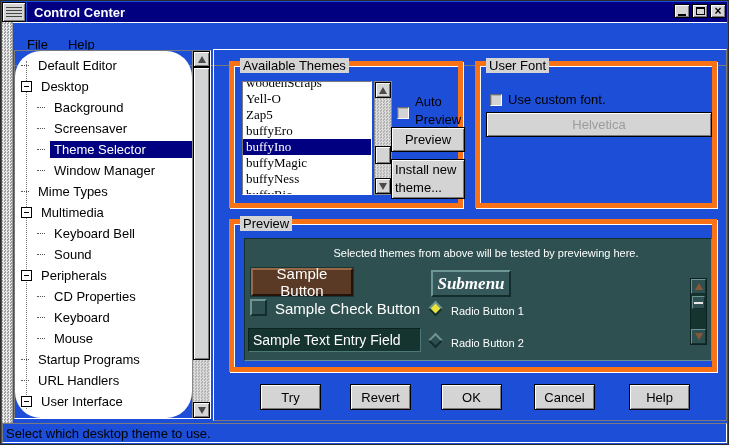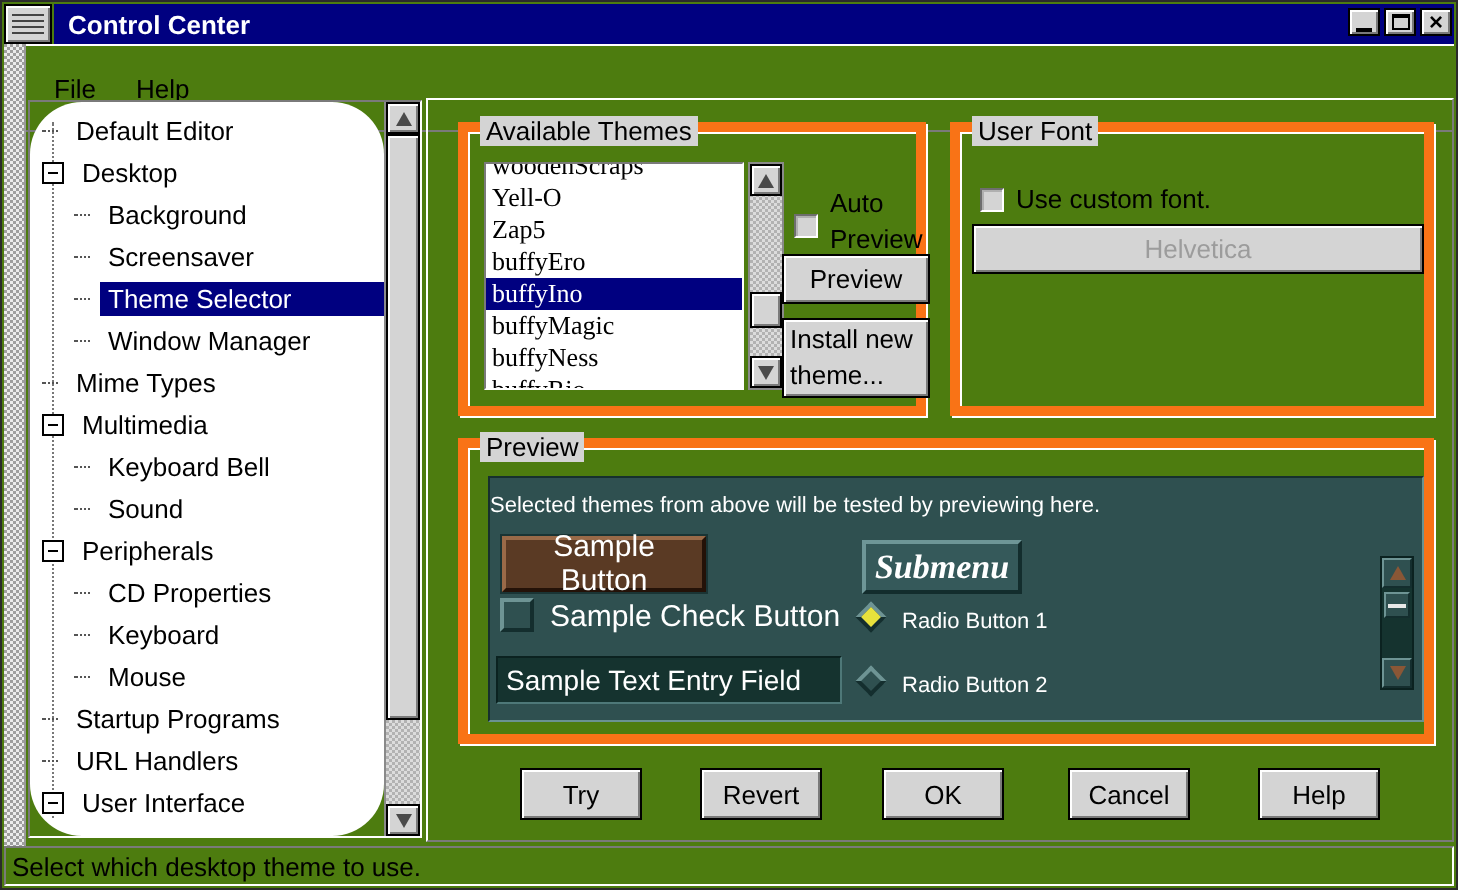--- a/index.html
+++ b/index.html
@@ -1,18 +1,18 @@
 <!DOCTYPE html>
 <html><head>
 <meta charset="utf-8">
 <style>
   * { margin:0; padding:0; box-sizing:border-box; }
   body { font-family:"Liberation Sans", sans-serif; background:#ffffff; }
 
-  .window { position:relative; width:729px; height:445px; background:#4d7c0f;
+  .window { position:relative; width:729px; height:445px; background:#1d4ed8;
             border:1px solid #2b2b2b; overflow:hidden; }
 
   
   .hamburger { position:absolute; left:1px; top:1px; width:24px; height:20px;
                background:#d4d4d4; border:1px solid #000;
                box-shadow:inset 1px 1px 0 #fff, inset -1px -1px 0 #7a7a7a; }
   .hlines { position:absolute; left:3px; right:3px; top:4px; bottom:4px;
             background:repeating-linear-gradient(#444 0 1px, transparent 1px 3px); }
 
   .titlebar { position:absolute; left:26px; top:1px; right:1px; height:20px;
@@ -99,21 +99,21 @@
          box-shadow:inset 1px 1px 0 #fff, inset -1px -1px 0 #7a7a7a;
          font-size:13px; font-family:inherit; color:#000; border-radius:0;
          display:flex; align-items:center; justify-content:center; text-align:left; }
   .btn-preview { position:absolute; left:157px; top:61px; width:74px; height:25px; }
   .btn-install { position:absolute; left:157px; top:93px; width:74px; height:40px; line-height:1.35; padding:0 3px; }
   .btn-helv { position:absolute; left:6px; top:46px; width:226px; height:25px; color:#9c9c9c; }
 
   
   .pv-area { position:absolute; left:10px; top:14px; width:468px; height:123px; background:#2f5050;
              border:1px solid; border-color:#16302e #6a9292 #6a9292 #16302e; }
-  .pv-caption { position:absolute; top:8px; left:0; right:0; color:#fff; font-size:11px; }
+  .pv-caption { position:absolute; top:8px; left:16px; right:0; text-align:center; color:#fff; font-size:11px; }
   .pv-btn-sample { position:absolute; left:6px; top:29px; width:102px; height:28px;
                    background:#5a3a24; border:2px solid; border-color:#9a6a48 #241208 #241208 #9a6a48;
                    color:#fff; font-size:15px; font-family:inherit; border-radius:0;
                    display:flex; align-items:center; justify-content:center;
                    box-shadow:0 0 0 1px #1a3434; }
   .pv-submenu { position:absolute; left:186px; top:31px; width:80px; height:27px;
                 background:#35595a; border:2px solid; border-color:#6e9697 #132d2d #132d2d #6e9697;
                 color:#fff; font-family:"Liberation Serif", serif; font-style:italic; font-weight:bold;
                 font-size:17px; display:flex; align-items:center; justify-content:center; }
   .pv-check { position:absolute; left:5px; top:60px; width:17px; height:17px; background:#2f5050;

